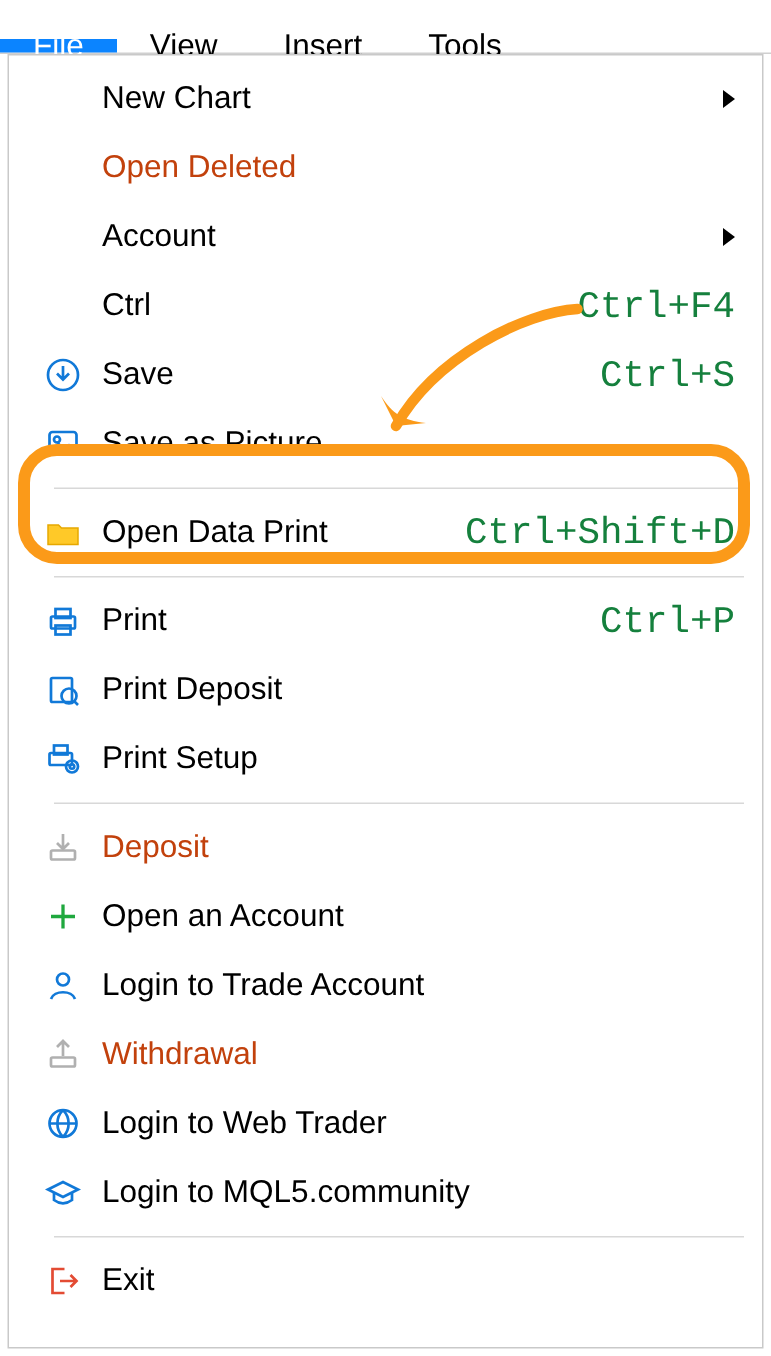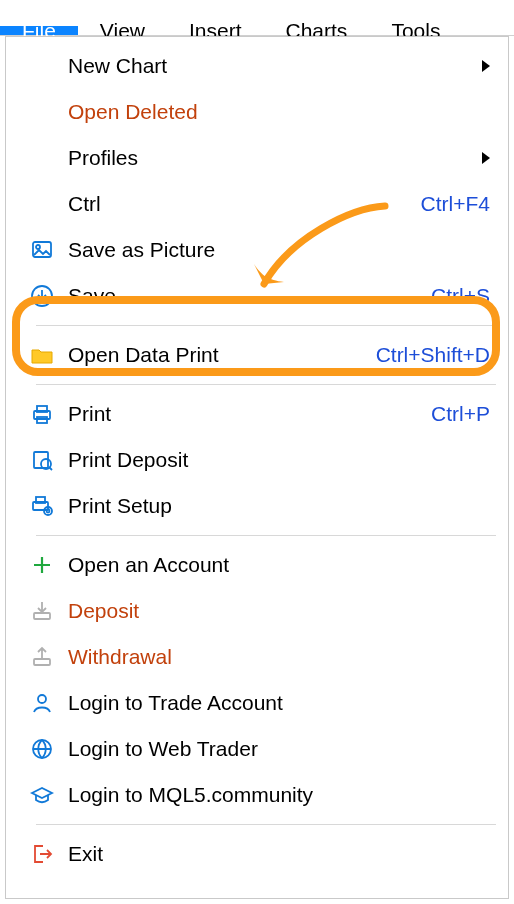--- a/index.html
+++ b/index.html
@@ -53,21 +53,21 @@
   }
   .menu-row.disabled { color: #c2410c; }
   .icon-slot {
     width: 52px;
     display: flex;
     align-items: center;
     justify-content: center;
     flex-shrink: 0;
   }
   .label { flex: 1; }
-  .shortcut { color: #1d4ed8; font-size: 21px; }
+  .shortcut { color: #15803d; font-size: 25px; font-family: Liberation Mono, monospace; }
   .arrow {
     width: 0; height: 0;
     border-top: 6px solid transparent;
     border-bottom: 6px solid transparent;
     border-left: 8px solid #000;
   }
   .sep {
     height: 1px;
     background: #d8d8d8;
     margin: 6px 8px 6px 30px;
@@ -103,72 +103,69 @@
   <div class="menubar-item active">
       <span>File</span>
     </div>
   <div class="menubar-item">
       <span>View</span>
     </div>
   <div class="menubar-item">
       <span>Insert</span>
     </div>
   <div class="menubar-item">
-      <span>Charts</span>
-    </div>
-  <div class="menubar-item">
       <span>Tools</span>
     </div>
 </div>
 
 <div class="dropdown">
 
   <div class="menu-row">
     <span class="icon-slot"></span>
     <span class="label">New Chart</span>
     <span class="arrow"></span>
   </div>
 
   <div class="menu-row disabled">
     <span class="icon-slot"></span>
     <span class="label">Open Deleted</span>
   </div>
 
   <div class="menu-row">
     <span class="icon-slot"></span>
-    <span class="label">Profiles</span>
+    <span class="label">Account</span>
     <span class="arrow"></span>
   </div>
 
   <div class="menu-row">
     <span class="icon-slot"></span>
     <span class="label">Ctrl</span>
     <span class="shortcut">Ctrl+F4</span>
+  </div>
+
+  <div class="menu-row">
+    <span class="icon-slot">
+      <svg width="26" height="26" viewBox="0 0 26 26">
+          <circle cx="13" cy="13" r="10" class="ic-blue"></circle>
+          <path d="M13 7 v8 M9 12 l4 4 4-4" class="ic-blue"></path>
+        </svg>
+    </span>
+    <span class="label">Save</span>
+    <span class="shortcut">Ctrl+S</span>
   </div>
 
   <div class="menu-row">
     <span class="icon-slot">
       <svg width="26" height="26" viewBox="0 0 26 26">
           <rect x="4" y="5" width="18" height="15" rx="2" class="ic-blue"></rect>
           <circle cx="9" cy="10" r="2" class="ic-blue"></circle>
           <path d="M5 18 l5 -5 4 4 3 -3 4 4" class="ic-blue"></path>
         </svg>
     </span>
     <span class="label">Save as Picture</span>
-  </div>
-
-  <div class="menu-row">
-    <span class="icon-slot">
-      <svg width="26" height="26" viewBox="0 0 26 26">
-          <circle cx="13" cy="13" r="10" class="ic-blue"></circle>
-          <path d="M13 7 v8 M9 12 l4 4 4-4" class="ic-blue"></path>
-        </svg>
-    </span>
-    <span class="label">Save</span>
-    <span class="shortcut">Ctrl+S</span>
   </div>
 
   <div class="sep"></div>
 
   <div class="menu-row">
     <span class="icon-slot">
       <svg width="26" height="26" viewBox="0 0 26 26">
           <path d="M3 8 h7 l2 2 h11 v11 h-20 z" class="ic-yellow"></path>
         </svg>
     </span>
@@ -208,57 +205,57 @@
           <rect x="7" y="4" width="9" height="6" class="ic-blue"></rect>
           <circle cx="19" cy="18" r="4" class="ic-blue"></circle>
           <circle cx="19" cy="18" r="1.5" class="ic-blue"></circle>
         </svg>
     </span>
     <span class="label">Print Setup</span>
   </div>
 
   <div class="sep"></div>
 
-  <div class="menu-row">
-    <span class="icon-slot">
-      <svg width="26" height="26" viewBox="0 0 26 26">
-          <path d="M13 5 v16 M5 13 h16" class="ic-green"></path>
-        </svg>
-    </span>
-    <span class="label">Open an Account</span>
-  </div>
-
   <div class="menu-row disabled">
     <span class="icon-slot">
       <svg width="26" height="26" viewBox="0 0 26 26">
           <rect x="5" y="15" width="16" height="6" rx="1" class="ic-gray"></rect>
           <path d="M13 4 v9 M9 10 l4 4 4-4" class="ic-gray"></path>
         </svg>
     </span>
     <span class="label">Deposit</span>
   </div>
 
+  <div class="menu-row">
+    <span class="icon-slot">
+      <svg width="26" height="26" viewBox="0 0 26 26">
+          <path d="M13 5 v16 M5 13 h16" class="ic-green"></path>
+        </svg>
+    </span>
+    <span class="label">Open an Account</span>
+  </div>
+
+  <div class="menu-row">
+    <span class="icon-slot">
+      <svg width="26" height="26" viewBox="0 0 26 26">
+          <circle cx="13" cy="9" r="4" class="ic-blue"></circle>
+          <path d="M5 22 c2-6 14-6 16 0" class="ic-blue"></path>
+        </svg>
+    </span>
+    <span class="label">Login to Trade Account</span>
+  </div>
+
   <div class="menu-row disabled">
     <span class="icon-slot">
       <svg width="26" height="26" viewBox="0 0 26 26">
           <rect x="5" y="15" width="16" height="6" rx="1" class="ic-gray"></rect>
           <path d="M13 14 v-10 M9 8 l4 -4 4 4" class="ic-gray"></path>
         </svg>
     </span>
     <span class="label">Withdrawal</span>
-  </div>
-
-  <div class="menu-row">
-    <span class="icon-slot">
-      <svg width="26" height="26" viewBox="0 0 26 26">
-          <circle cx="13" cy="9" r="4" class="ic-blue"></circle>
-          <path d="M5 22 c2-6 14-6 16 0" class="ic-blue"></path>
-        </svg>
-    </span>
-    <span class="label">Login to Trade Account</span>
   </div>
 
   <div class="menu-row">
     <span class="icon-slot">
       <svg width="26" height="26" viewBox="0 0 26 26">
           <circle cx="13" cy="13" r="9" class="ic-blue"></circle>
           <path d="M4 13 h18 M13 4 c-5 5 -5 13 0 18 M13 4 c5 5 5 13 0 18" class="ic-blue"></path>
         </svg>
     </span>
     <span class="label">Login to Web Trader</span>

